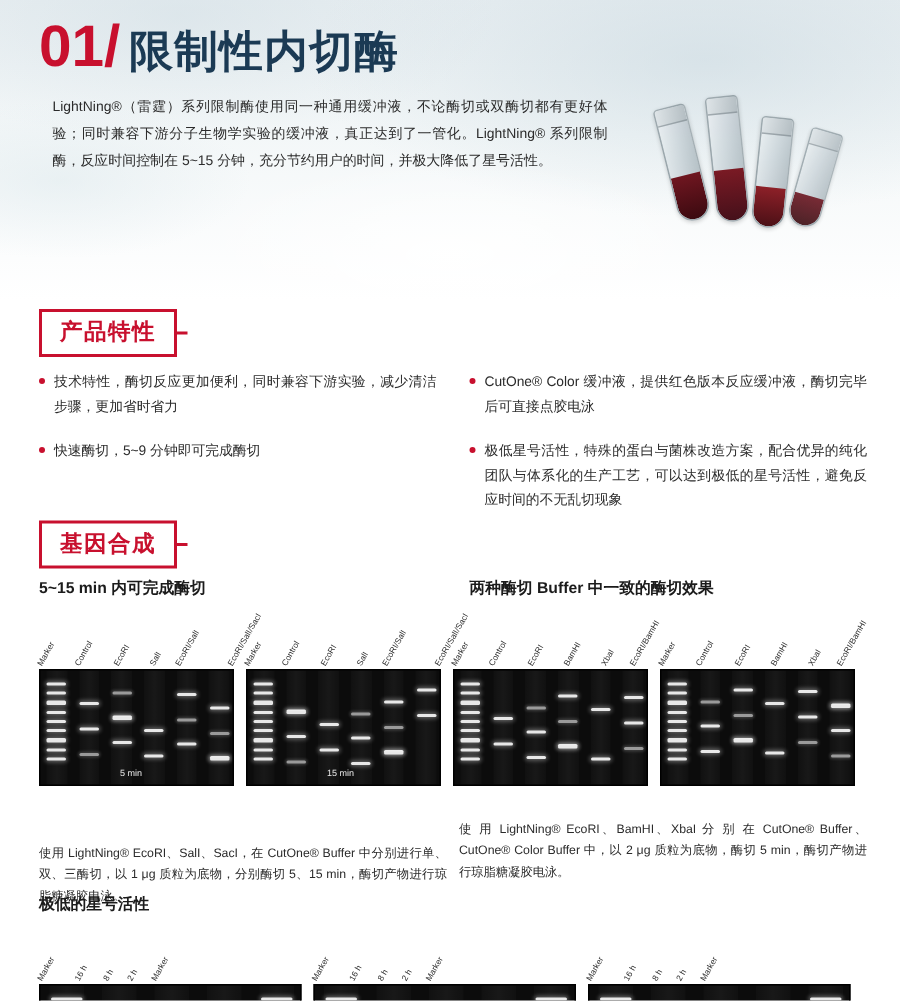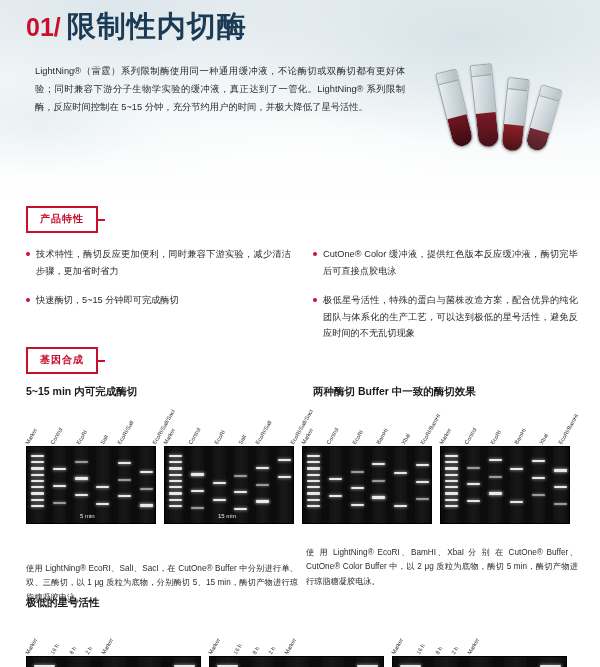--- a/index.html
+++ b/index.html
@@ -36,21 +36,21 @@
 
   .title-row {
     position: absolute;
     left: 26px;
     top: 12px;
     display: flex;
     align-items: baseline;
     gap: 6px;
   }
   .title-num {
-    font-size: 25px;
+    font-size: 39px;
     font-weight: bold;
     color: #c8102e;
     letter-spacing: 0px;
     line-height: 1;
   }
   .title-text {
     font-size: 29px;
     font-weight: bold;
     color: #1b3a54;
     line-height: 1;
@@ -108,21 +108,21 @@
   .tube.t4 .liquid { height: 20px; background: linear-gradient(180deg, #6b1520, #3a0b11); }
 
   
   .banner {
     display: inline-flex;
     align-items: center;
     justify-content: center;
     border: 2px solid #c8102e;
     color: #c8102e;
     font-weight: bold;
-    font-size: 10px;
+    font-size: 15px;
     letter-spacing: 1px;
     padding: 4px 12px 5px 12px;
     position: relative;
     background: #fff;
   }
   .banner::after {
     content: "";
     position: absolute;
     right: -9px;
     top: 50%;
@@ -292,21 +292,21 @@
 </div>
 
 <div class="feat-cols">
   <div class="feat-col">
     <div class="feat-item">
       <span class="bullet"></span>
       <span>技术特性，酶切反应更加便利，同时兼容下游实验，减少清洁步骤，更加省时省力</span>
     </div>
     <div class="feat-item">
       <span class="bullet"></span>
-      <span>快速酶切，5~15 分钟即可完成酶切</span>
+      <span>快速酶切，5~9 分钟即可完成酶切</span>
     </div>
   </div>
   <div class="feat-col">
     <div class="feat-item">
       <span class="bullet"></span>
       <span>CutOne® Color 缓冲液，提供红色版本反应缓冲液，酶切完毕后可直接点胶电泳</span>
     </div>
     <div class="feat-item">
       <span class="bullet"></span>
       <span>极低星号活性，特殊的蛋白与菌株改造方案，配合优异的纯化团队与体系化的生产工艺，可以达到极低的星号活性，避免反应时间的不无乱切现象</span>

